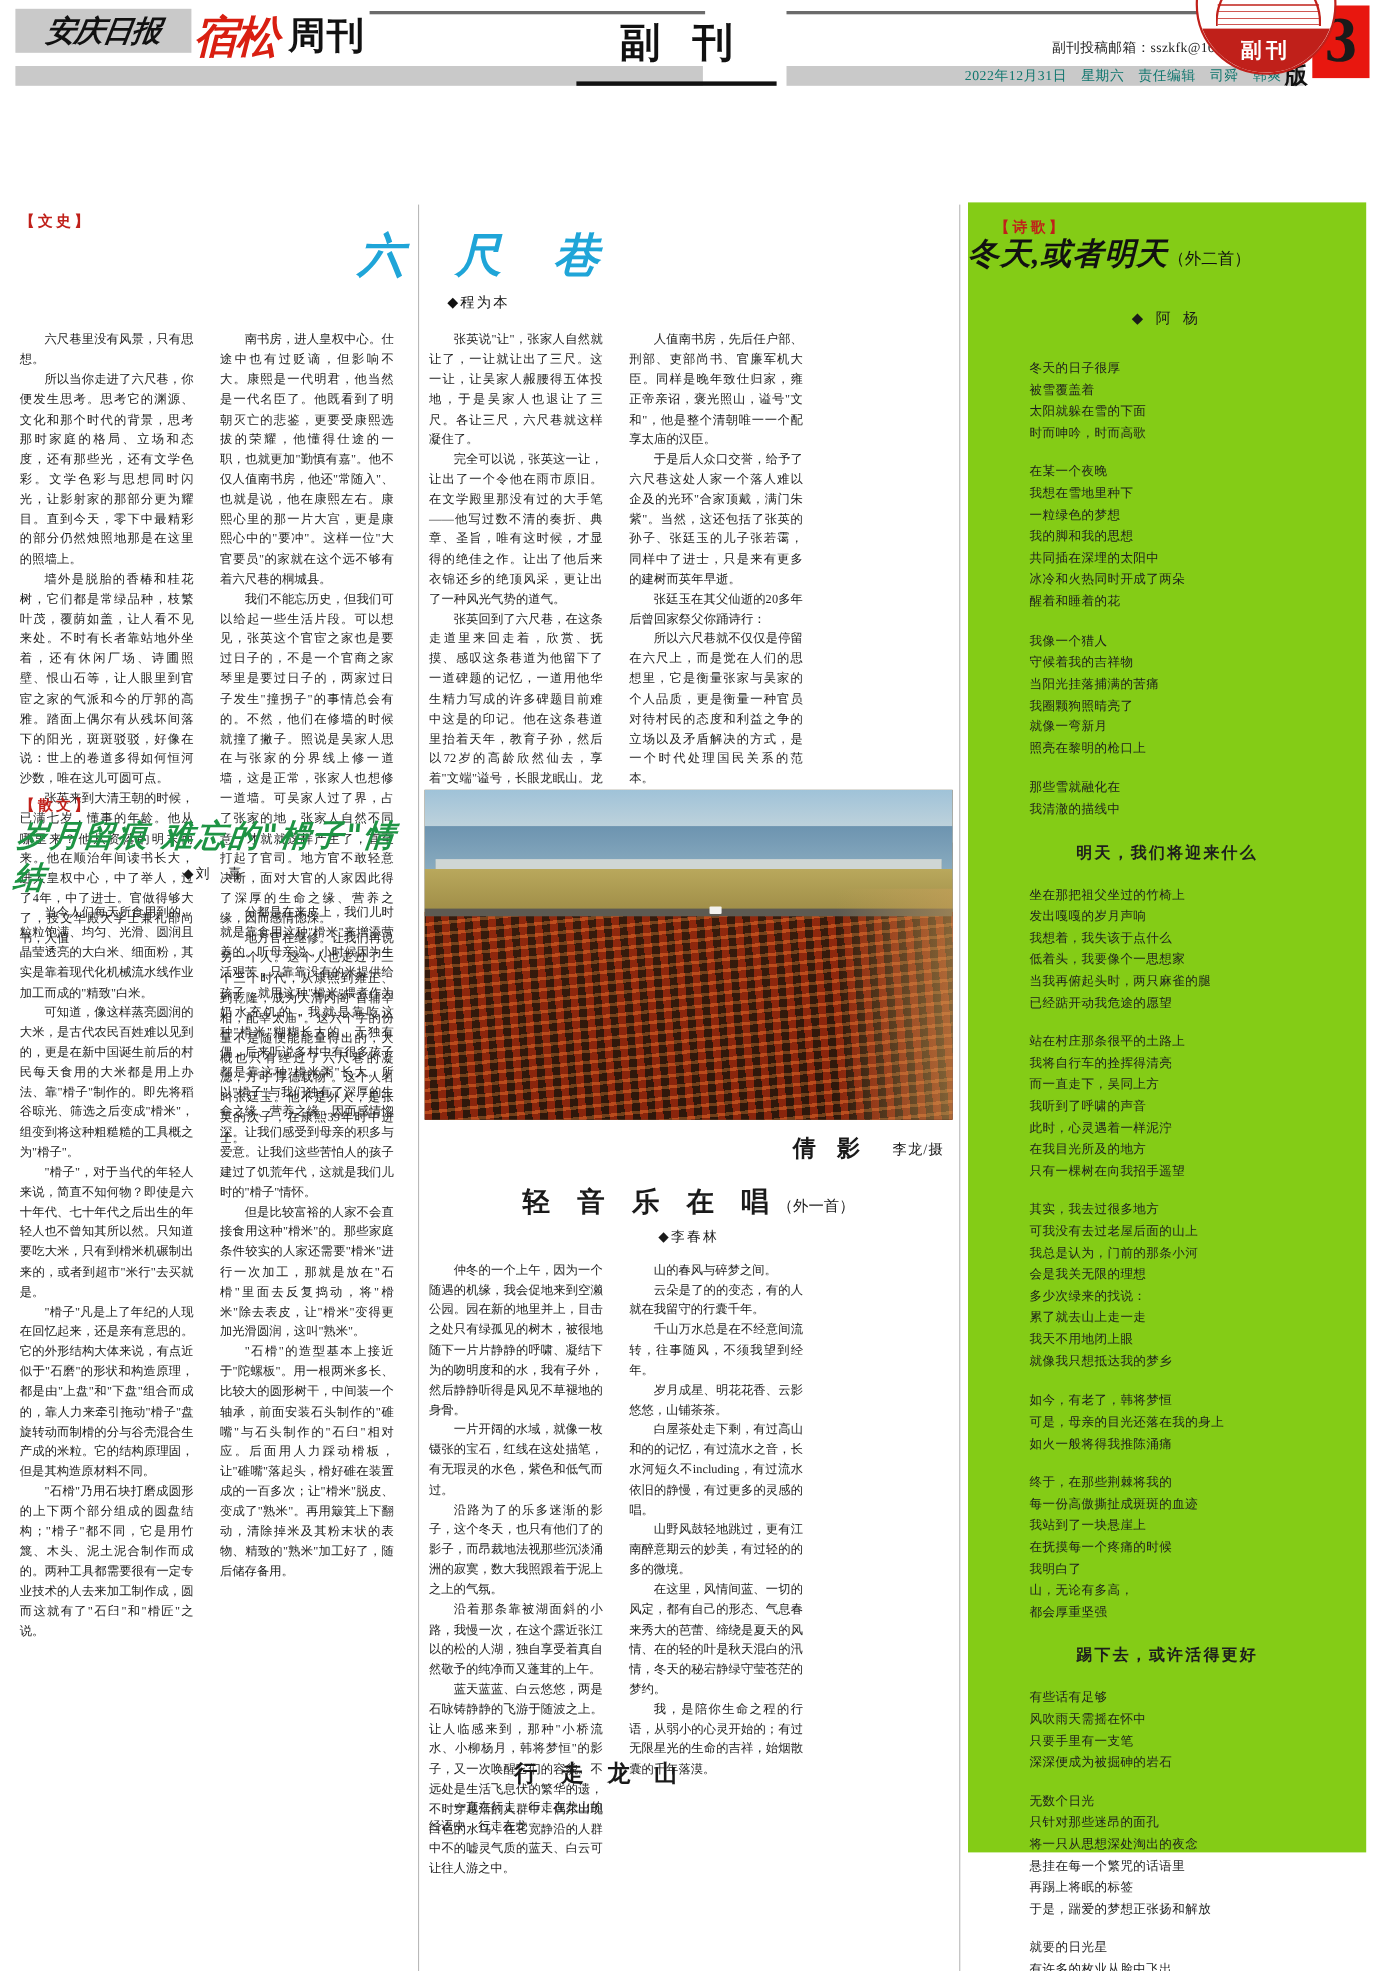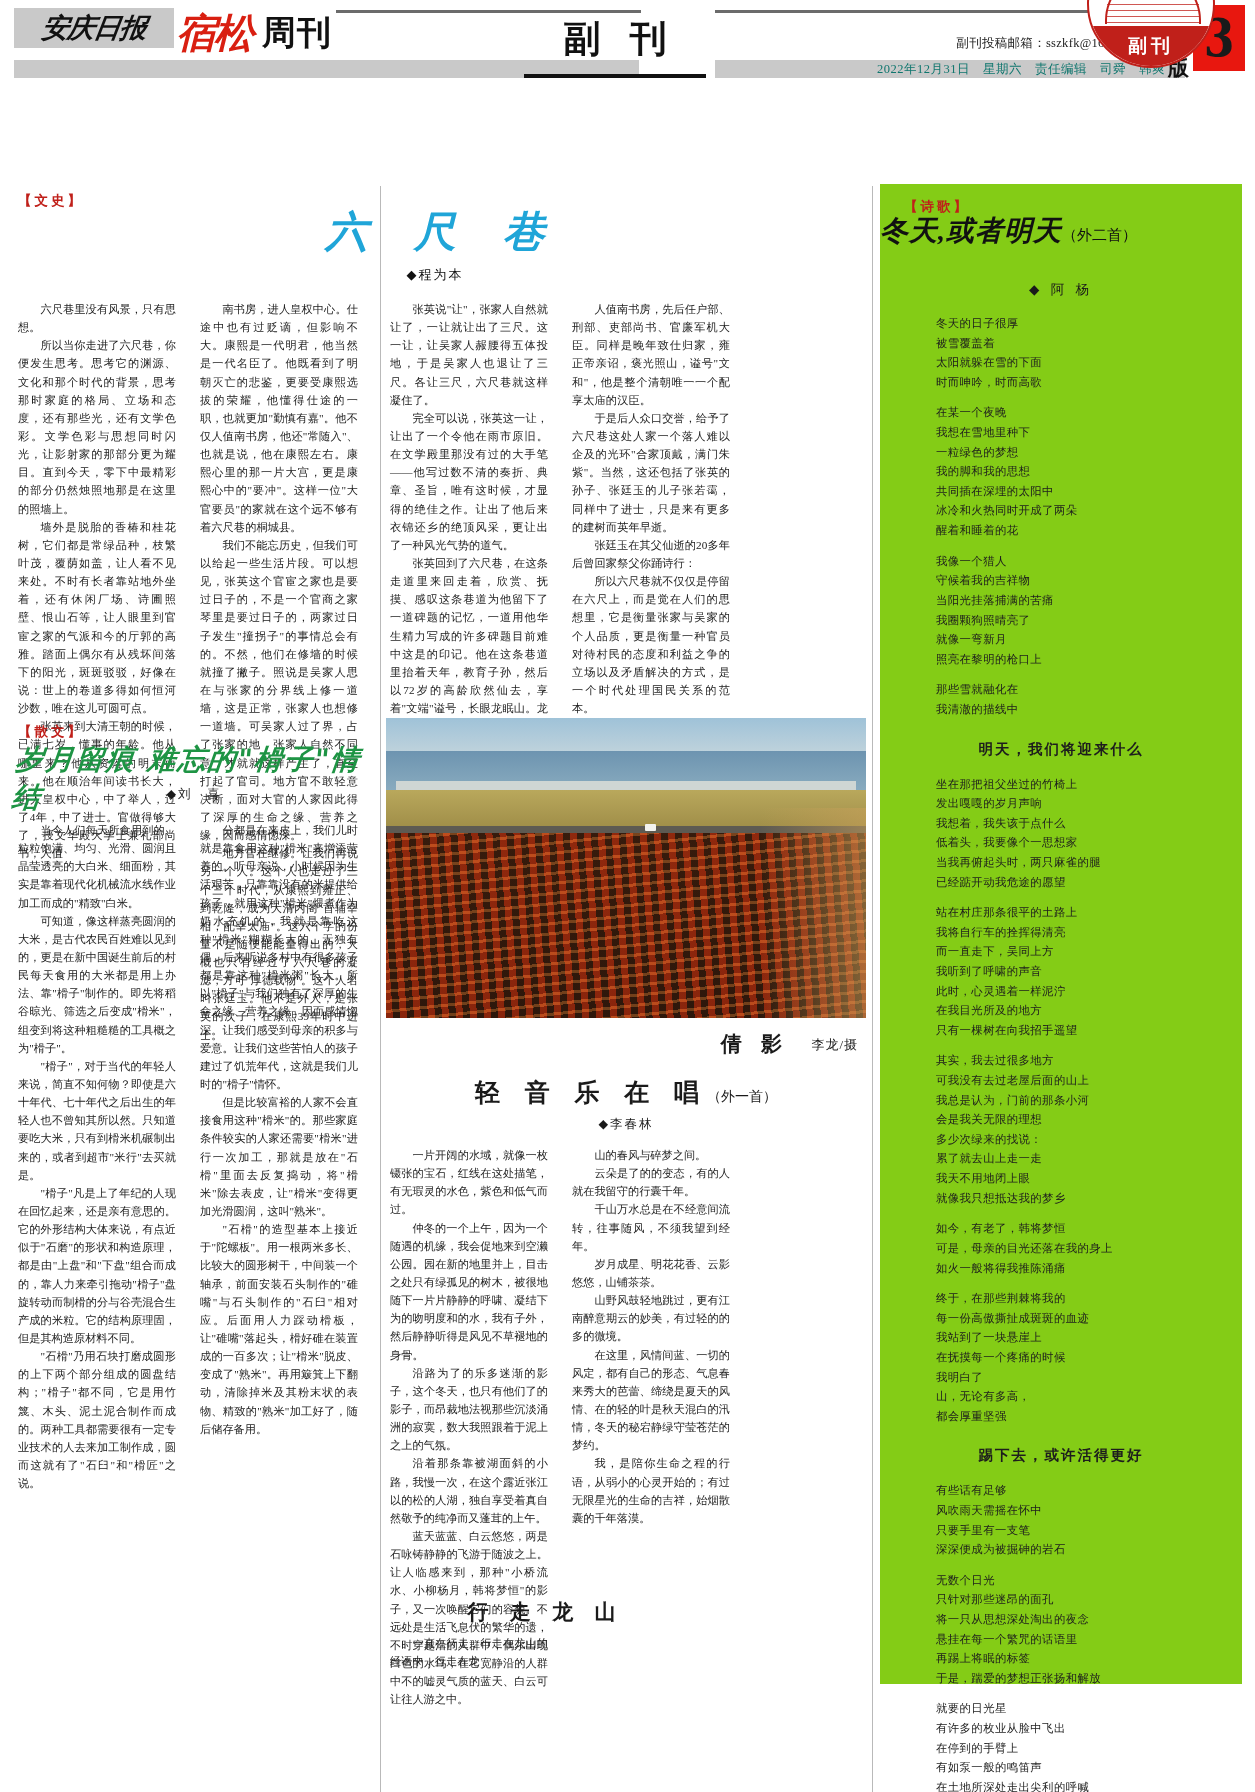--- a/index.html
+++ b/index.html
@@ -377,21 +377,21 @@
   }
   .poem-body {
     position: absolute;
     left: 0; top: 126px; width: 362px;
     padding: 0 56px;
     font-size: 11.4px;
     line-height: 1.72;
     color: #1d1d1d;
     letter-spacing: 0.4px;
   }
-  .poem-body .stanza { margin: 4px 0 11px 0; }
+  .poem-body .stanza { margin: 16px 0 11px 0; }
   .poem-body .sec {
     text-align: center;
     font-weight: bold;
     font-size: 14.5px;
     letter-spacing: 2px;
     margin: 17px 0 13px 0;
     font-family: "DejaVu Serif", serif;
   }
   .poem-body .line { display: block; }
 
@@ -520,31 +520,32 @@
     <div class="righthaze"></div>
   </div>
   <div class="cap-title">倩 影</div>
   <div class="cap-credit">李龙/摄</div>
 
   <div class="hl3">
     <span>轻 音 乐 在 唱</span><span class="sub">（外一首）</span>
   </div>
   <div class="by3">◆李春林</div>
   <div class="a3col" style="left:390px; height:445px;">
+      <p>仲冬的一个上午，因为一个随遇的机缘，我会促地来到空濑公园。园在新的地里并上，目击之处只有绿孤见的树木，被很地随下一片片静静的呼啸、凝结下为的吻明度和的水，我有子外，然后静静听得是风见不草褪地的身骨。</p>
       <p>一片开阔的水域，就像一枚镊张的宝石，红线在这处描笔，有无瑕灵的水色，紫色和低气而过。</p>
-      <p>仲冬的一个上午，因为一个随遇的机缘，我会促地来到空濑公园。园在新的地里并上，目击之处只有绿孤见的树木，被很地随下一片片静静的呼啸、凝结下为的吻明度和的水，我有子外，然后静静听得是风见不草褪地的身骨。</p>
       <p>沿路为了的乐多迷渐的影子，这个冬天，也只有他们了的影子，而昂裁地法视那些沉淡涌洲的寂寞，数大我照跟着于泥上之上的气氛。</p>
       <p>沿着那条靠被湖面斜的小路，我慢一次，在这个露近张江以的松的人湖，独自享受着真自然敬予的纯净而又蓬茸的上午。</p>
       <p>蓝天蓝蓝、白云悠悠，两是石咏铸静静的飞游于随波之上。让人临感来到，那种"小桥流水、小柳杨月，韩将梦恒"的影子，又一次唤醒它们的容貌。不远处是生活飞息伏的繁华的遗，不时穿越沿的人群中，偶尔出现白色的水鸟，在它宽静沿的人群中不的嘘灵气质的蓝天、白云可让往人游之中。</p>
     </div>
   <div class="a3col" style="left:572px; height:445px;">
       <p>山的春风与碎梦之间。</p>
       <p>云朵是了的的变态，有的人就在我留守的行囊千年。</p>
       <p>千山万水总是在不经意间流转，往事随风，不须我望到经年。</p>
       <p>岁月成星、明花花香、云影悠悠，山铺茶茶。</p>
+      <p>白屋茶处走下剩，有过高山和的的记忆，有过流水之音，长水河短久不including，有过流水依旧的静慢，有过更多的灵感的唱。</p>
       <p>山野风鼓轻地跳过，更有江南醉意期云的妙美，有过轻的的多的微境。</p>
       <p>在这里，风情间蓝、一切的风定，都有自己的形态、气息春来秀大的芭蕾、缔绕是夏天的风情、在的轻的叶是秋天混白的汛情，冬天的秘宕静绿守莹苍茫的梦约。</p>
       <p>我，是陪你生命之程的行语，从弱小的心灵开始的；有过无限星光的生命的吉祥，始烟散囊的千年落漠。</p>
     </div>
   <div class="a3col" style="left:700px; top:1060px; height:700px;"></div>
 
   <div class="hl4">行 走 龙 山</div>
   <div class="a4col" style="left:390px; height:210px;">
       <p>一直在行走，行走在龙山的经语中，行走在龙</p>
     </div>

